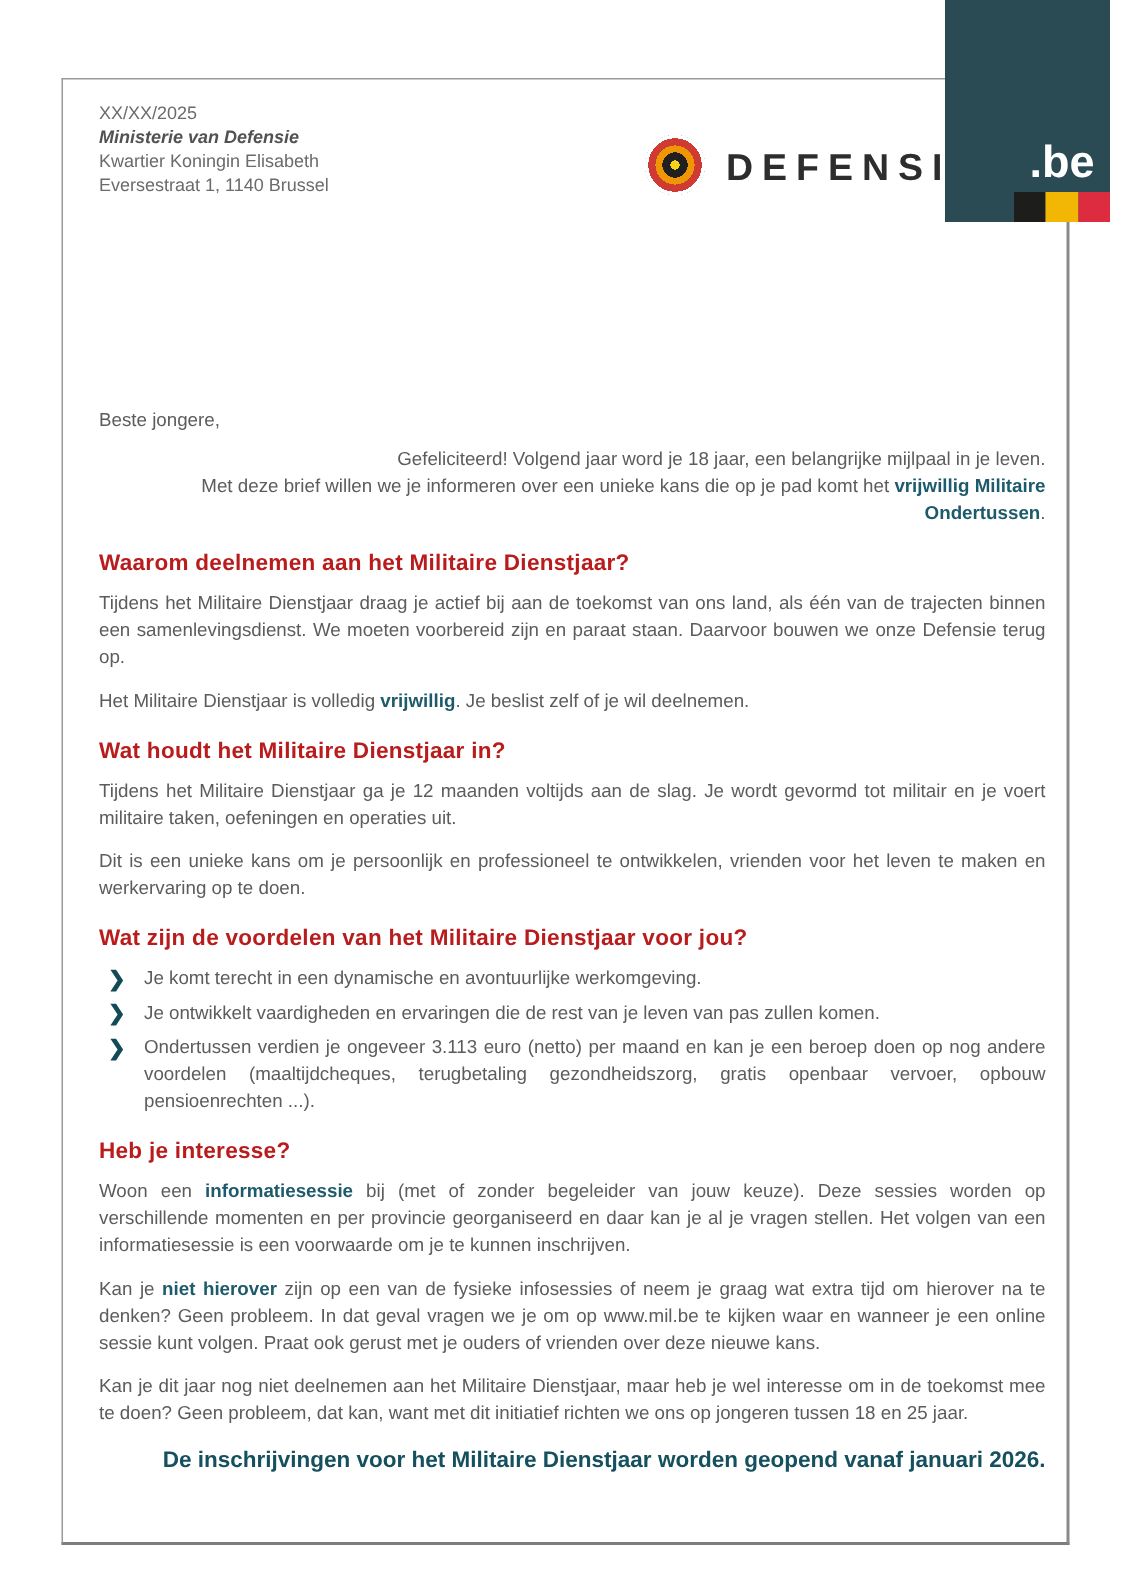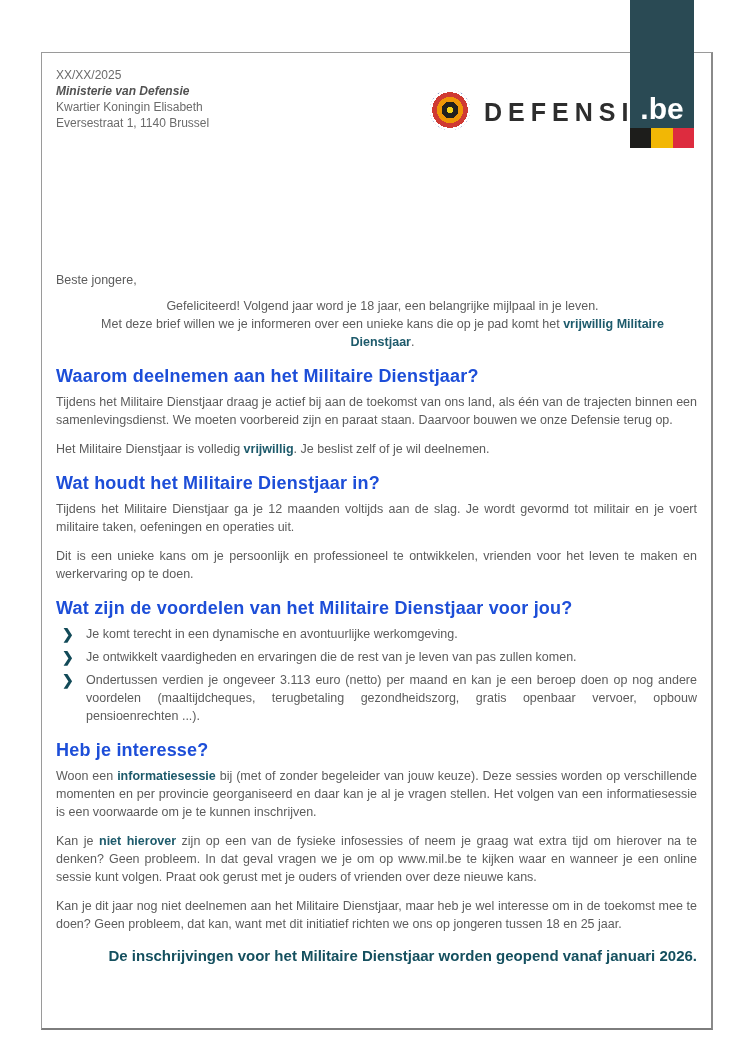--- a/index.html
+++ b/index.html
@@ -13,21 +13,21 @@
   }
   .sheet{
     position:absolute;
     left:41px;top:52px;
     width:672px;height:978px;
     box-sizing:border-box;
     border:1px solid #9a9a9a;
     border-right:2px solid #8a8a8a;
     border-bottom:2px solid #7d7d7d;
     background:#ffffff;
-    padding:14px 14px 0 14px;
+    padding:14px 14px 0 24px;
   }
   
   .addr{color:#6b6b6b;font-size:12px;line-height:16px;}
   .addr .date{display:block;}
   .addr .sender-name{display:block;font-weight:bold;color:#525252;font-style:italic;}
   .addr .sender-line{display:block;}
   .brand-roundel{
     position:absolute;left:430px;top:90px;width:40px;height:40px;
     border-radius:50%;
     background:radial-gradient(circle,
@@ -41,36 +41,37 @@
   .brand-wordmark{
     position:absolute;left:484px;top:98px;
     font-size:25px;font-weight:bold;letter-spacing:6px;
     color:#2d2d2d;
   }
   .be-banner{
     position:absolute;left:630px;top:0;width:64px;height:148px;
     background:#2a4a54;
     display:flex;flex-direction:column;justify-content:flex-end;
     z-index:5;
+    padding-left:46px;
   }
   .be-text{
     color:#ffffff;font-weight:bold;font-size:30px;line-height:30px;
     text-align:center;margin-bottom:4px;
   }
   .flag{height:20px;display:flex;}
   .flag .s{flex:1;}
   
   .content{color:#5c5c5c;font-size:12.5px;line-height:18px;}
   .content p{margin:0 0 11px 0;text-align:justify;}
   p.salutation{margin:140px 0 0 0;text-align:left;}
-  p.intro{margin:8px 0 0 12px;text-align:center;}
+  p.intro{margin:8px 0 0 12px;text-align:right;}
   h2.sec{
     margin:16px 0 8px 0;
-    font-size:18px;line-height:18px;
-    color:#1d4ed8;font-weight:bold;
+    font-size:15px;line-height:18px;
+    color:#b91c1c;font-weight:bold;
     letter-spacing:.2px;
   }
   .em-teal{color:#1d5a6b;font-weight:bold;}
   .bullets{margin:0 0 11px 0;}
   .bullet{display:flex;margin-top:5px;text-align:justify;}
   .bullet .chev{
     flex:0 0 30px;padding-left:6px;box-sizing:border-box;
     color:#124a58;font-weight:bold;font-size:14px;line-height:18px;
   }
   .bullet .btxt{flex:1;}
@@ -91,21 +92,21 @@
       <span class="sender-name">Ministerie van Defensie</span>
       <span class="sender-line">Kwartier Koningin Elisabeth</span>
       <span class="sender-line">Eversestraat 1, 1140 Brussel</span>
     </div>
 
     <div class="content">
 
       <p class="salutation">Beste jongere,</p>
 
       <p class="intro"><span>Gefeliciteerd! Volgend jaar word je 18 jaar, een belangrijke mijlpaal in je leven.</span><br>
-        <span>Met deze brief willen we je informeren over een unieke kans die op je pad komt het </span><span class="em-teal">vrijwillig Militaire Dienstjaar</span><span>.</span>
+        <span>Met deze brief willen we je informeren over een unieke kans die op je pad komt het </span><span class="em-teal">vrijwillig Militaire Ondertussen</span><span>.</span>
       </p>
 
       <h2 class="sec">Waarom deelnemen aan het Militaire Dienstjaar?</h2>
       <p>Tijdens het Militaire Dienstjaar draag je actief bij aan de toekomst van ons land, als één van de trajecten binnen een samenlevingsdienst. We moeten voorbereid zijn en paraat staan. Daarvoor bouwen we onze Defensie terug op.</p>
       <p><span>Het Militaire Dienstjaar is volledig </span><span class="em-teal">vrijwillig</span><span>. Je beslist zelf of je wil deelnemen.</span></p>
 
       <h2 class="sec">Wat houdt het Militaire Dienstjaar in?</h2>
       <p>Tijdens het Militaire Dienstjaar ga je 12 maanden voltijds aan de slag. Je wordt gevormd tot militair en je voert militaire taken, oefeningen en operaties uit.</p>
       <p>Dit is een unieke kans om je persoonlijk en professioneel te ontwikkelen, vrienden voor het leven te maken en werkervaring op te doen.</p>
 

